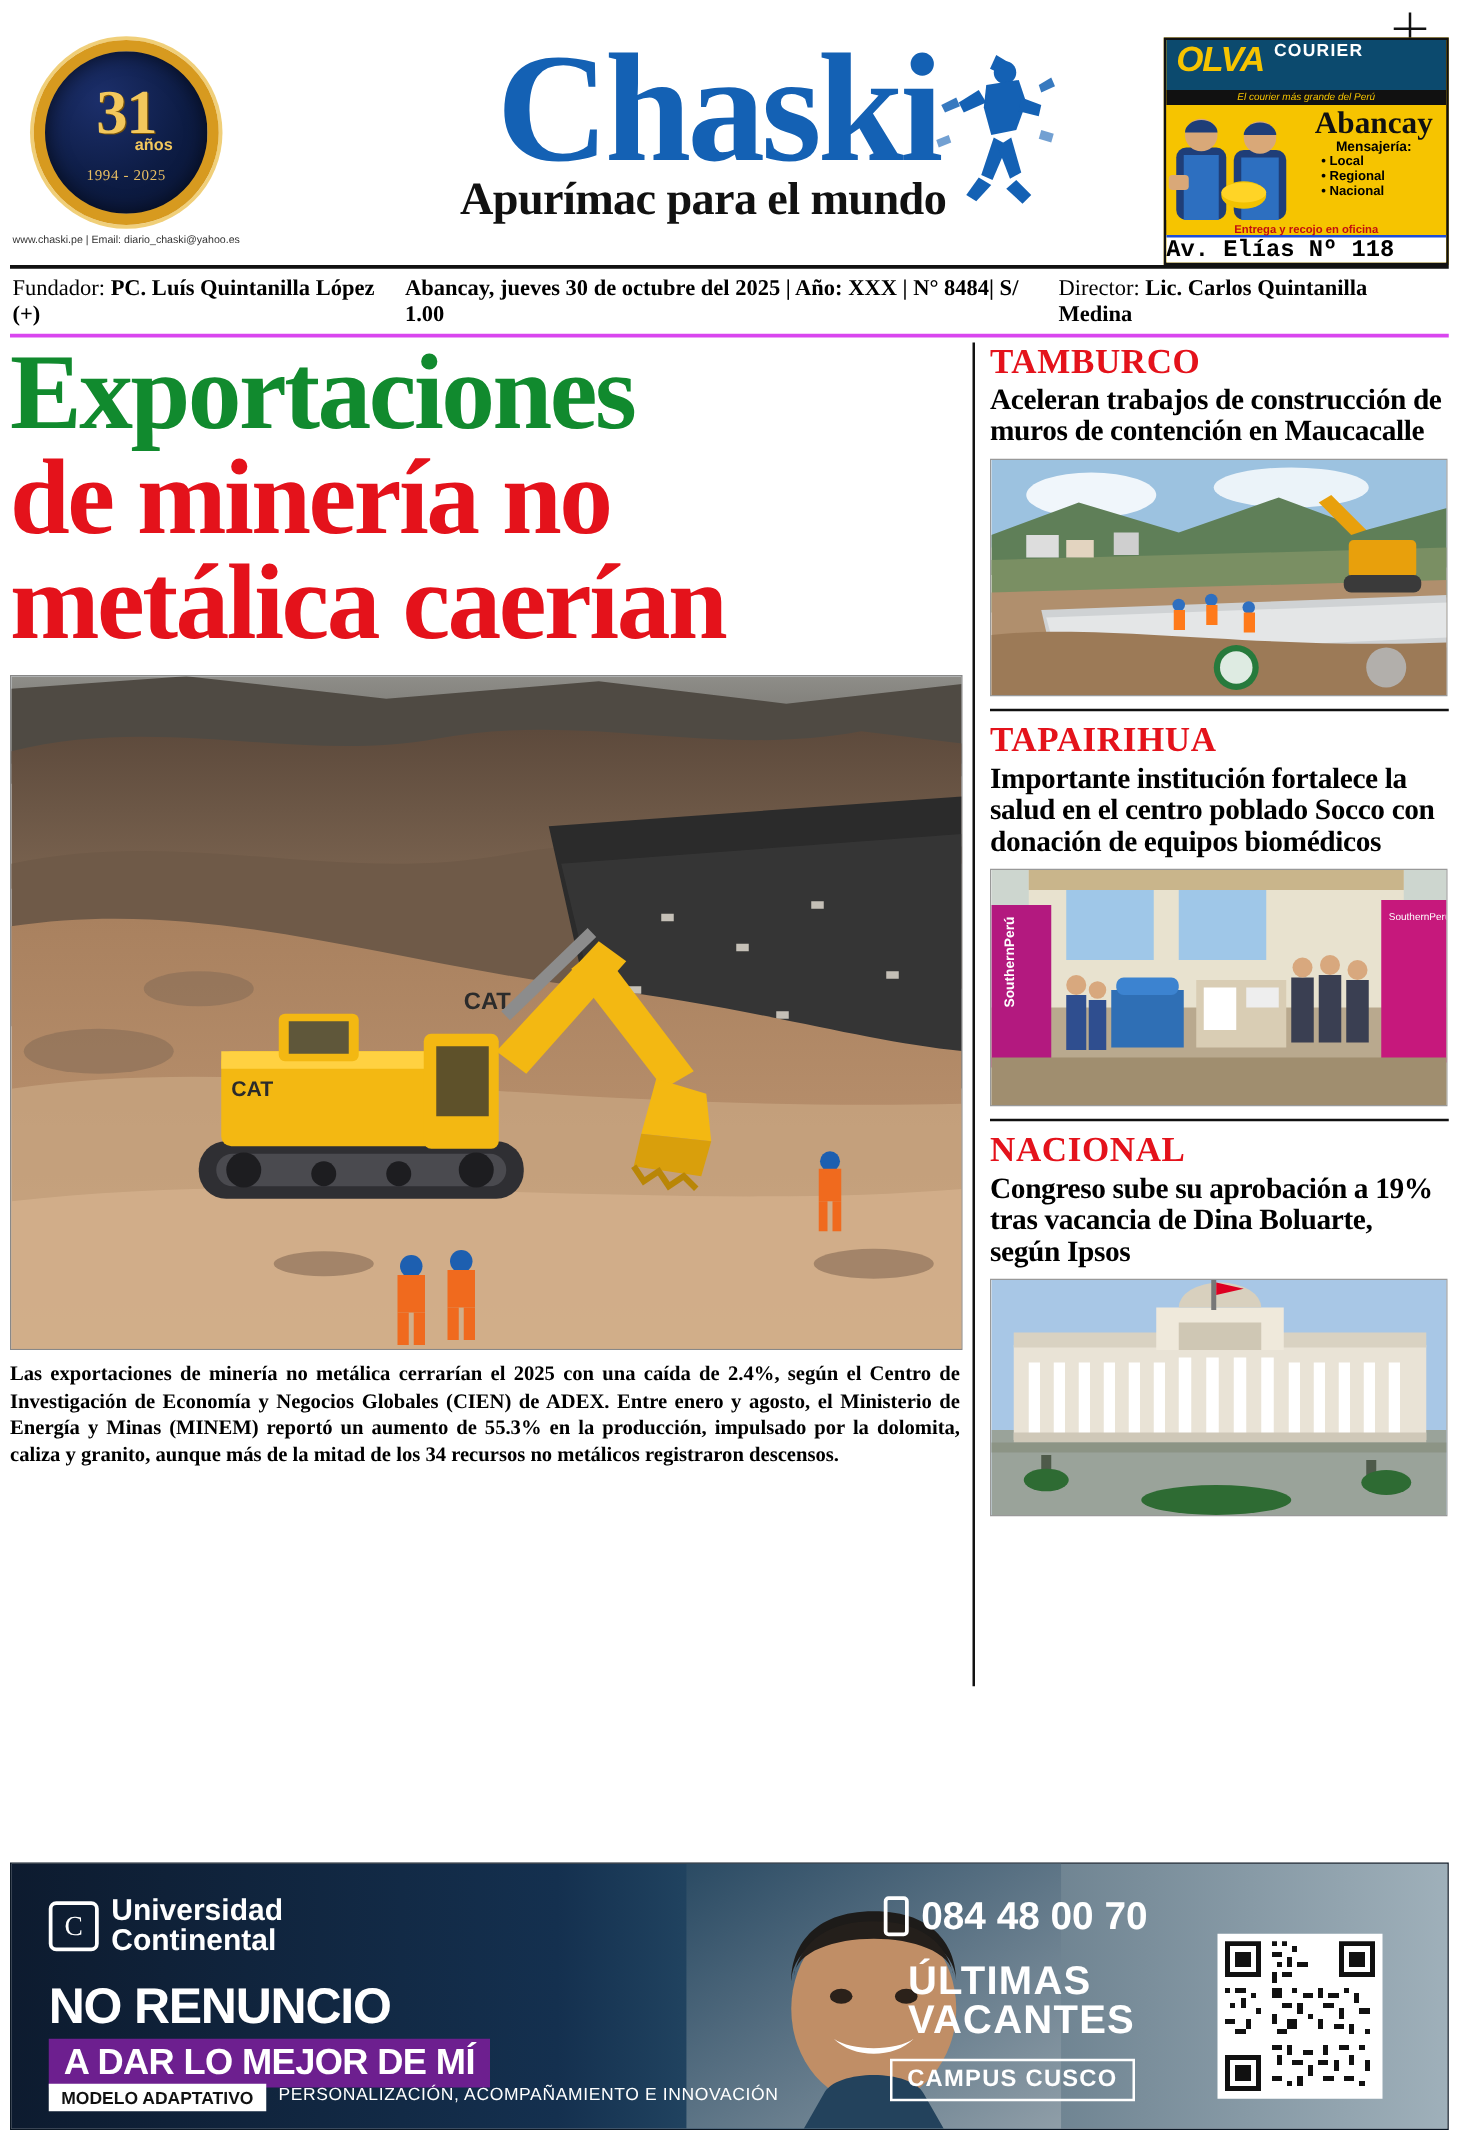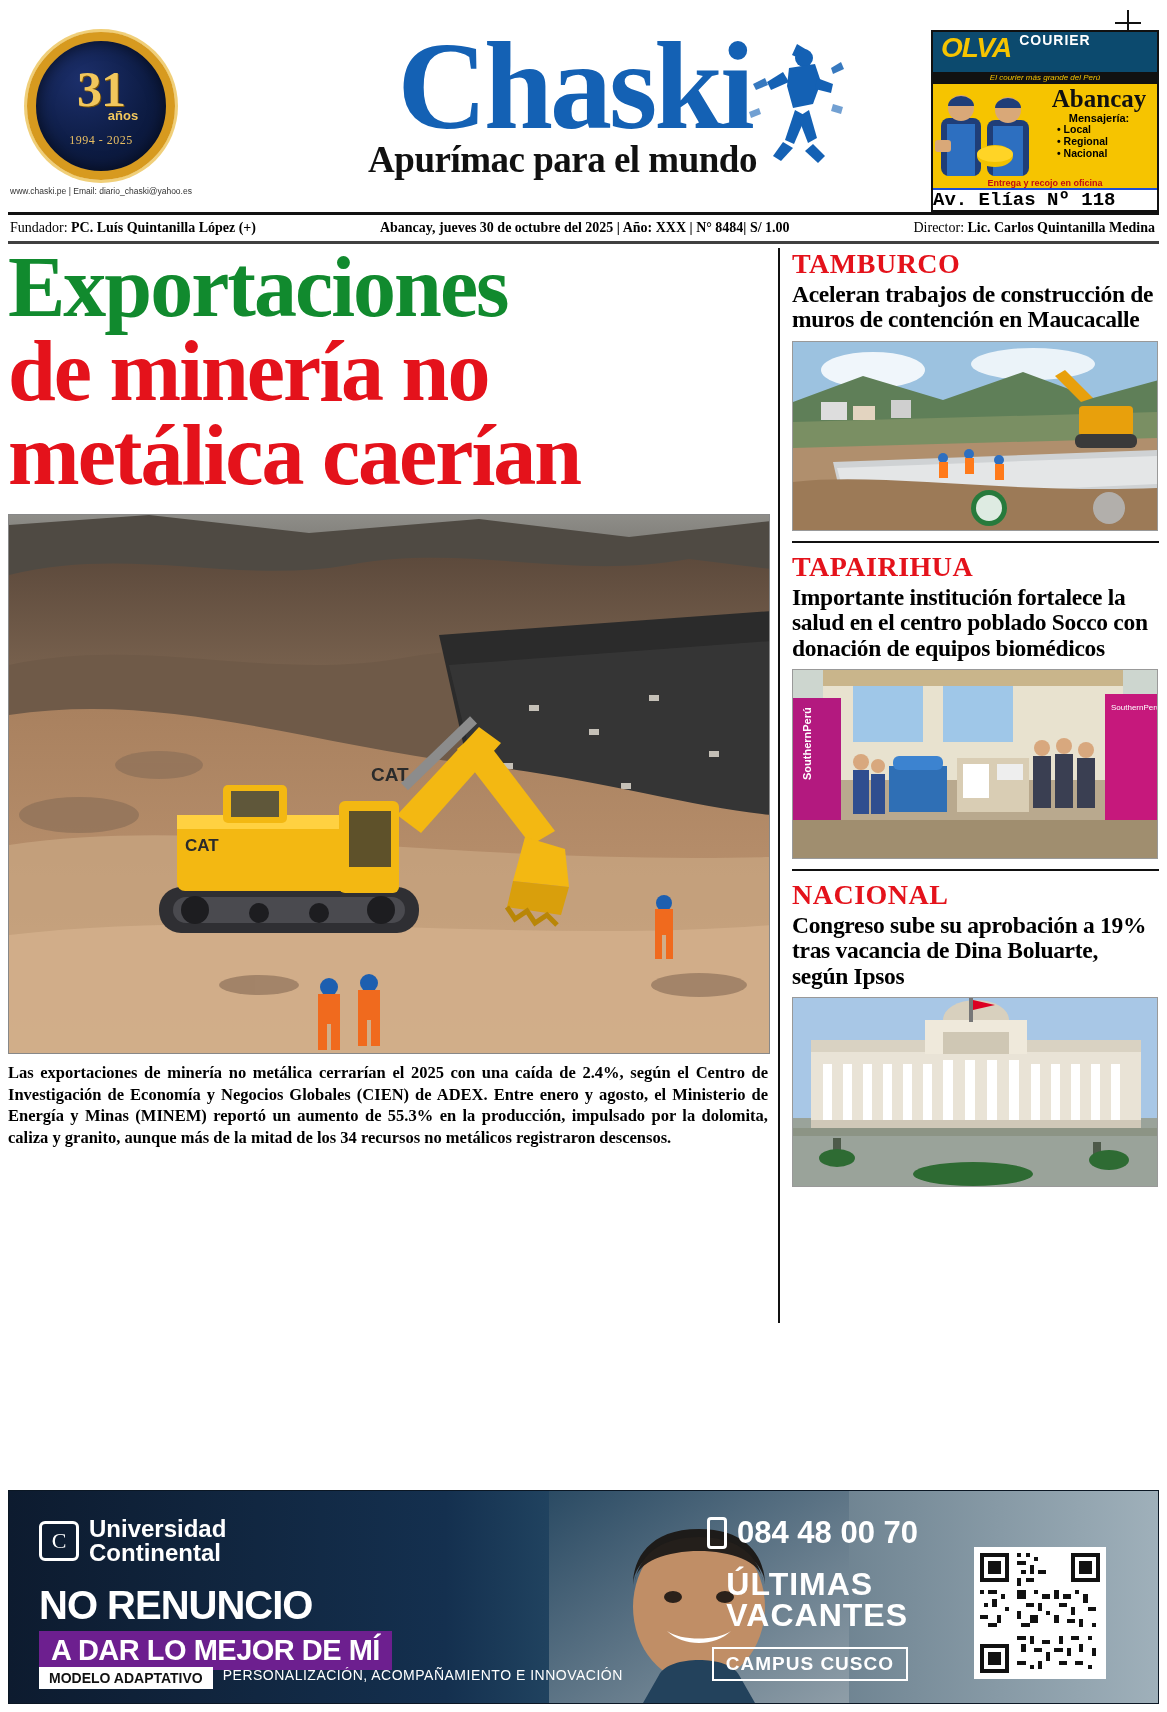--- a/index.html
+++ b/index.html
@@ -107,22 +107,22 @@
     background: #fff; border-top: 2px solid #1d4ed8; 
     font-family: Liberation Mono, monospace; font-weight: bold; font-size: 19px; line-height: 1.05;
     padding: 1px 0 2px;
   }
   .olva-addr .tel { font-size: 16px; }
 
   
   .rule-thick { border-top: 3px solid #111; margin-top: 2px; }
   .dateline {
     display: flex; justify-content: space-between; align-items: center;
-    font-size: 14px; padding: 5px 4px 5px 2px;
-    border-bottom: 3px solid #404040;
+    font-size: 18px; padding: 5px 4px 5px 2px;
+    border-bottom: 3px solid #d946ef;
     font-family: "Liberation Serif", serif;
   }
   .dateline b { font-weight: bold; }
   .dateline .center { font-weight: bold; }
 
   
   .content { display: flex; height: 1075px; margin-top: 4px; }
   .col-left { width: 770px; padding-right: 10px; position: relative; }
   .col-right {
     width: 382px; border-left: 2px solid #111; padding-left: 12px;

